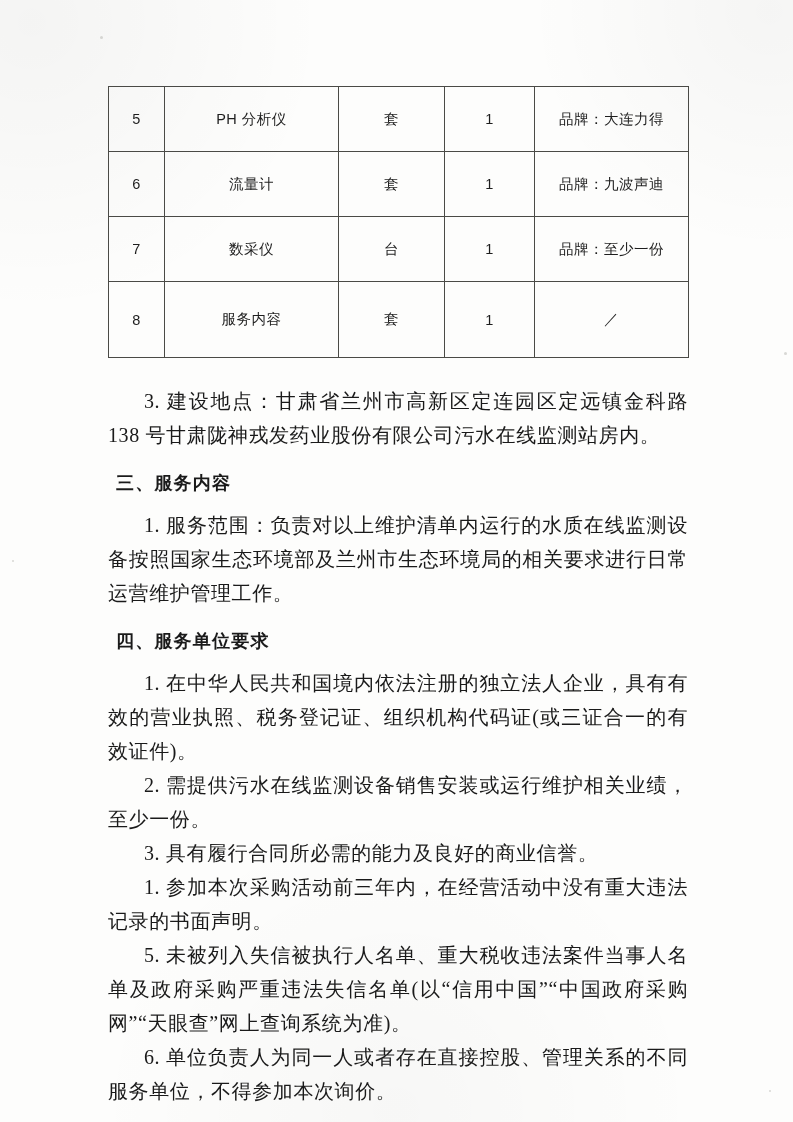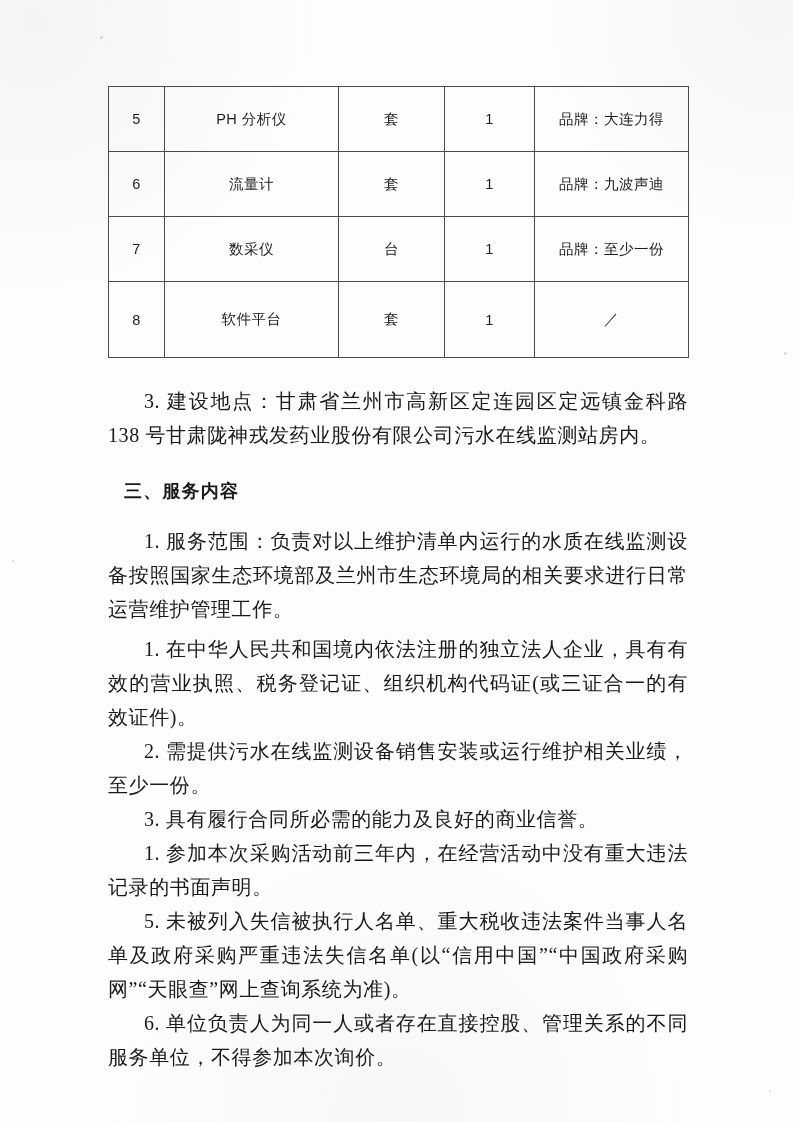--- a/index.html
+++ b/index.html
@@ -75,21 +75,21 @@
     text-align: justify;
     text-justify: inter-ideograph;
     margin: 0;
     letter-spacing: .6px;
   }
   .indent { text-indent: 36px; }
   .heading {
     font-size: 18px;
     font-weight: bold;
     line-height: 34px;
-    margin: 16px;
+    margin: 8px;
     letter-spacing: 1.2px;
   }
   .gap-sm { height: 6px; }
   .tbl-wrap { margin-bottom: 26px; }
 </style>
 </head>
 <body>
 
 <div class="page">
   <div class="scan-tint"></div>
@@ -127,37 +127,38 @@
           </tr>
           <tr>
             <td>7</td>
             <td>数采仪</td>
             <td>台</td>
             <td>1</td>
             <td>品牌：至少一份</td>
           </tr>
           <tr>
             <td>8</td>
-            <td>软件平台</td>
+            <td>服务内容</td>
             <td>套</td>
             <td>1</td>
             <td>／</td>
           </tr>
         </tbody>
       </table>
     </div>
 
     <p class="para indent">3. 建设地点：甘肃省兰州市高新区定连园区定远镇金科路 138 号甘肃陇神戎发药业股份有限公司污水在线监测站房内。</p>
 
     <div class="gap-sm"></div>
     <p class="heading">三、服务内容</p>
 
     <p class="para indent">1. 服务范围：负责对以上维护清单内运行的水质在线监测设备按照国家生态环境部及兰州市生态环境局的相关要求进行日常运营维护管理工作。</p>
 
     <div class="gap-sm"></div>
+    <p class="heading">四、服务单位要求</p>
 
     <p class="para indent">1. 在中华人民共和国境内依法注册的独立法人企业，具有有效的营业执照、税务登记证、组织机构代码证(或三证合一的有效证件)。</p>
     <p class="para indent">2. 需提供污水在线监测设备销售安装或运行维护相关业绩，至少一份。</p>
     <p class="para indent">3. 具有履行合同所必需的能力及良好的商业信誉。</p>
     <p class="para indent">1. 参加本次采购活动前三年内，在经营活动中没有重大违法记录的书面声明。</p>
     <p class="para indent">5. 未被列入失信被执行人名单、重大税收违法案件当事人名单及政府采购严重违法失信名单(以“信用中国”“中国政府采购网”“天眼查”网上查询系统为准)。</p>
     <p class="para indent">6. 单位负责人为同一人或者存在直接控股、管理关系的不同服务单位，不得参加本次询价。</p>
 
   </div>
 </div>

